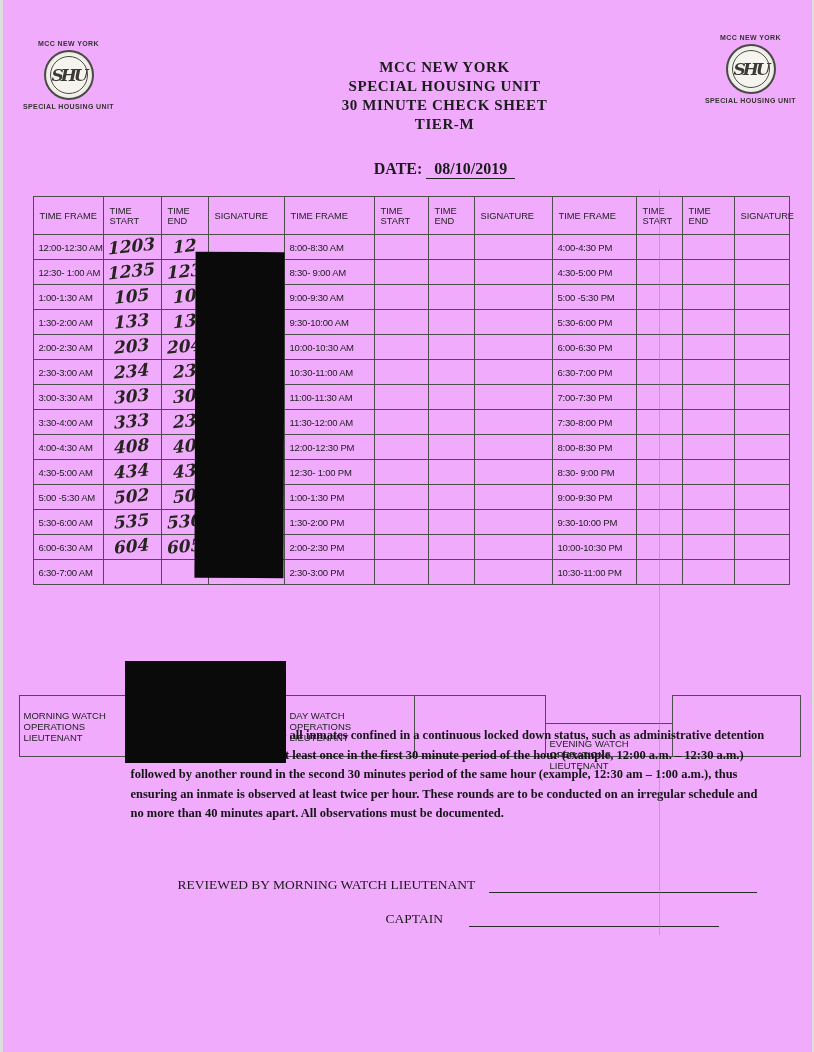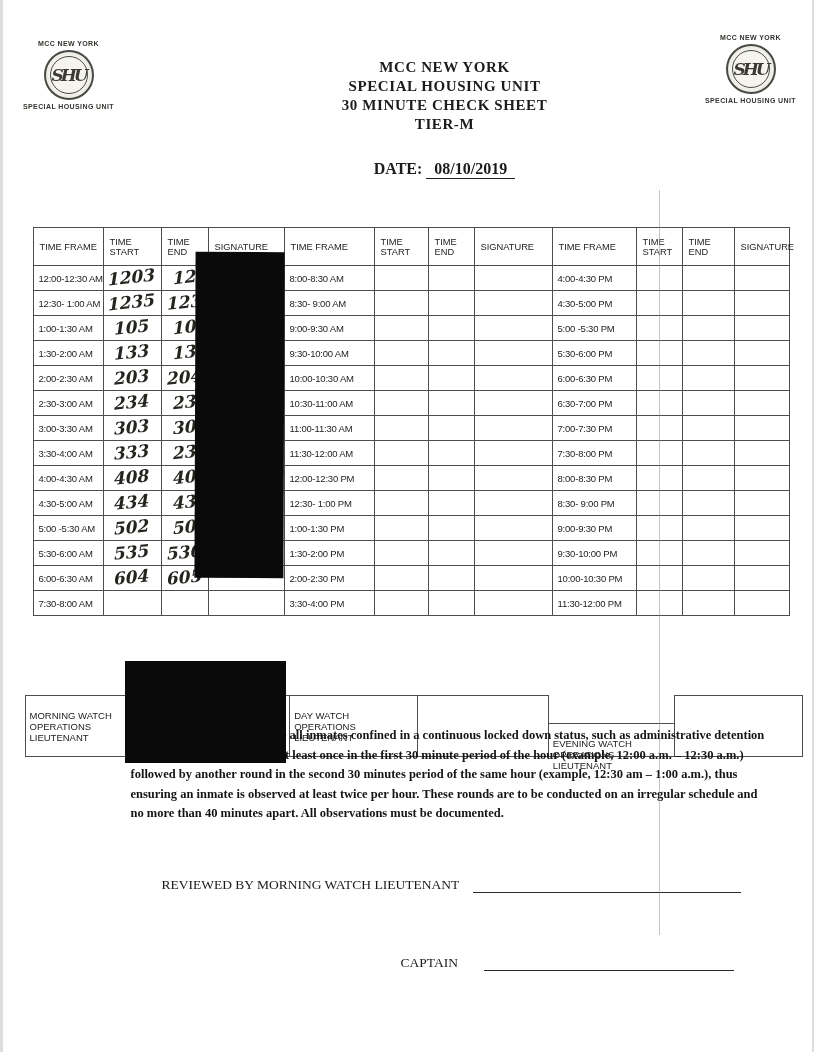--- a/index.html
+++ b/index.html
@@ -1,18 +1,18 @@
 <!DOCTYPE html>
 <html><head>
 <meta charset="utf-8">
 <style>
   html,body { margin:0; padding:0; background:#dedede; }
   .page {
     position:relative; width:809px; height:1052px; margin:0 auto;
-    background:#ffffff; color:#1c1c1c; overflow:hidden;
+    background:#f0abfc; color:#1c1c1c; overflow:hidden;
     font-family:"Liberation Sans", sans-serif;
   }
 
   
   .logo { position:absolute; width:96px; text-align:center; }
   .logo-left  { top:40px;  left:18px; }
   .logo-right { top:34px;  left:700px; }
   .arc-text { font-size:7px; font-weight:bold; letter-spacing:.4px; color:#34342f;
               font-family:"Liberation Sans", sans-serif; }
   .seal { width:46px; height:46px; margin:3px auto; border-radius:50%;
@@ -25,57 +25,57 @@
 
   
   .title-block { position:absolute; top:58px; left:70px; width:744px; text-align:center;
                  font-family:"Liberation Serif", serif; font-weight:bold;
                  font-size:15px; line-height:19px; letter-spacing:.6px; }
   .date-row { position:absolute; top:160px; left:70px; width:744px; text-align:center;
               font-family:"Liberation Serif", serif; font-weight:bold; font-size:16px; }
   .date-value { border-bottom:1.5px solid #222; padding:0 8px 1px 8px; }
 
   
-  .check-table { position:absolute; top:227px; left:30px; width:756px;
+  .check-table { position:absolute; top:196px; left:30px; width:756px;
                  border-collapse:collapse; table-layout:fixed;padding-left:28px; }
   .check-table th, .check-table td { border:1px solid #4d4d4d; box-sizing:border-box; }
   .check-table th { height:38px; font-weight:normal; font-size:9.3px; text-align:left;
                     vertical-align:middle; padding:2px 3px 2px 6px; color:#222; }
   .check-table td { height:25px; vertical-align:middle; }
   td.c-frame { font-size:9.5px; letter-spacing:-.2px; white-space:nowrap; padding-left:5px; }
   td.c-start, td.c-end { text-align:center; overflow:visible; }
   td.c-sig { }
   .handwriting { font-family:"DejaVu Serif", serif; font-style:italic; font-weight:bold;
                  font-size:17px; line-height:1; color:#26241f; display:inline-block;
                  transform:rotate(-6deg) skewX(-4deg); }
 
   
   .redaction { position:absolute; background:#0a0a0a; z-index:5; }
   .redact-sig   { left:192px; top:252px; width:89px;  height:326px; transform:rotate(.2deg); }
   .redact-watch { left:122px; top:661px; width:161px; height:102px; }
 
   
   .watch-row { position:absolute; top:695px; left:14px; width:786px; height:62px; display:flex; }
   .watch-box { border:1px solid #4d4d4d; box-sizing:border-box; margin-left:-1px; }
-  .watch-box:first-child { margin-left:8px; }
+  .watch-box:first-child { margin-left:2px; }
   .wb1 { width:108px; } .wb2 { width:160px; } .wb3 { width:130px; }
   .wb4 { width:132px; } .wb5 { width:128px;margin-top:28px; } .wb6 { width:129px; }
   .watch-label { font-size:9.5px; line-height:11px; padding:14px 4px 0 4px;
                  white-space:pre-line; color:#222; }
 
   
   .notice { position:absolute; top:726px; left:128px; width:636px;
             font-family:"Liberation Serif", serif; font-weight:bold;
             font-size:12.5px; line-height:19.5px; color:#151515; }
 
   
   .review-line { position:absolute; display:flex; align-items:flex-end;
                  font-family:"Liberation Serif", serif; font-size:13.5px; color:#1a1a1a; }
-  .reviewed-row { top:876px; left:159px; }
-  .captain-row  { top:910px; left:398px;margin-top:44px; }
+  .reviewed-row { top:876px; left:175px; }
+  .captain-row  { top:910px; left:383px; }
   .sig-line { border-bottom:1.5px solid #2a2a2a; height:16px; display:inline-block; }
   .w268 { width:268px; margin-left:14px; }
   .w250 { width:250px; margin-left:26px; }
 
   
   .scan-line { position:absolute; left:656px; top:190px; width:1px; height:745px;
                background:rgba(140,140,140,.5); z-index:6; }
 </style>
 </head>
 <body>
@@ -318,29 +318,29 @@
           <td class="c-frame">2:00-2:30 PM</td>
           <td class="c-start"></td>
           <td class="c-end"></td>
           <td class="c-sig"></td>
           <td class="c-frame">10:00-10:30 PM</td>
           <td class="c-start"></td>
           <td class="c-end"></td>
           <td class="c-sig"></td>
         </tr>
         <tr>
-          <td class="c-frame">7:30-8:00 AM</td>
-          <td class="c-start"></td>
-          <td class="c-end"></td>
-          <td class="c-sig"></td>
-          <td class="c-frame">3:30-4:00 PM</td>
-          <td class="c-start"></td>
-          <td class="c-end"></td>
-          <td class="c-sig"></td>
-          <td class="c-frame">11:30-12:00 PM</td>
+          <td class="c-frame">6:30-7:00 AM</td>
+          <td class="c-start"></td>
+          <td class="c-end"></td>
+          <td class="c-sig"></td>
+          <td class="c-frame">2:30-3:00 PM</td>
+          <td class="c-start"></td>
+          <td class="c-end"></td>
+          <td class="c-sig"></td>
+          <td class="c-frame">10:30-11:00 PM</td>
           <td class="c-start"></td>
           <td class="c-end"></td>
           <td class="c-sig"></td>
         </tr>
       </tbody>
   </table>
 
   <div class="redaction redact-sig"></div>
 
   <div class="watch-row">

